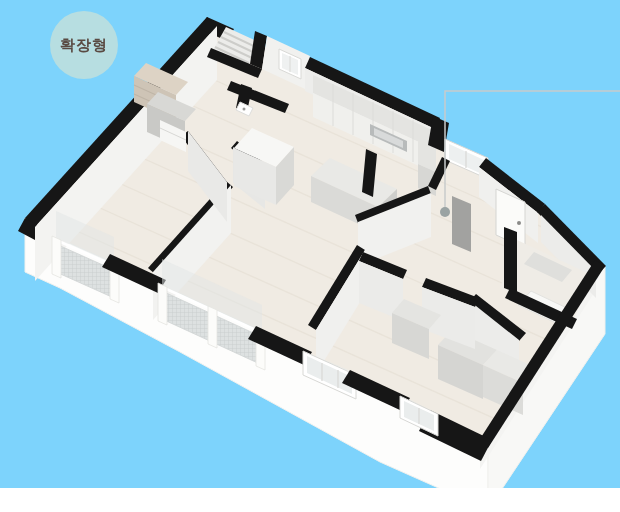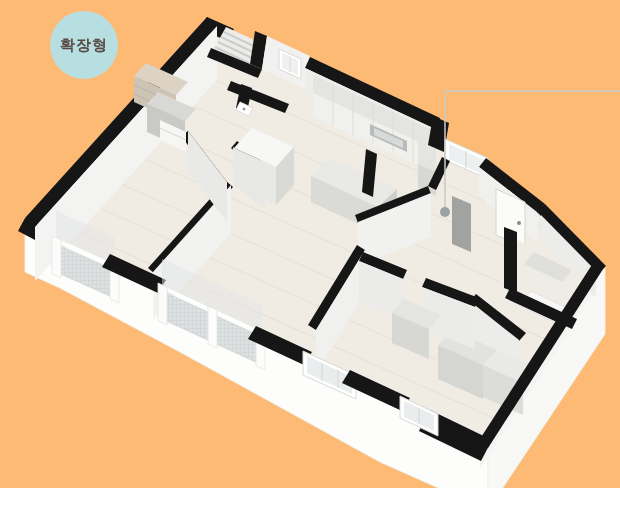--- a/index.html
+++ b/index.html
@@ -1,16 +1,16 @@
 <!DOCTYPE html>
 <html><head>
 <meta charset="utf-8">
 <style>
   html,body{margin:0;padding:0;background:#ffffff;}
-  .stage{position:relative;width:620px;height:488px;background:#fdba74;overflow:hidden;
+  .stage{position:relative;width:620px;height:488px;background:#7dd3fc;overflow:hidden;
          font-family:"Liberation Sans","DejaVu Sans",sans-serif;}
   .plan-svg{position:absolute;left:0;top:0;}
   .badge{position:absolute;left:50px;top:11px;width:68px;height:68px;border-radius:50%;
          display:flex;align-items:center;justify-content:center;
          font-size:15px;font-weight:bold;letter-spacing:1px;}
 </style>
 </head>
 <body>
 
 <div class="stage">

